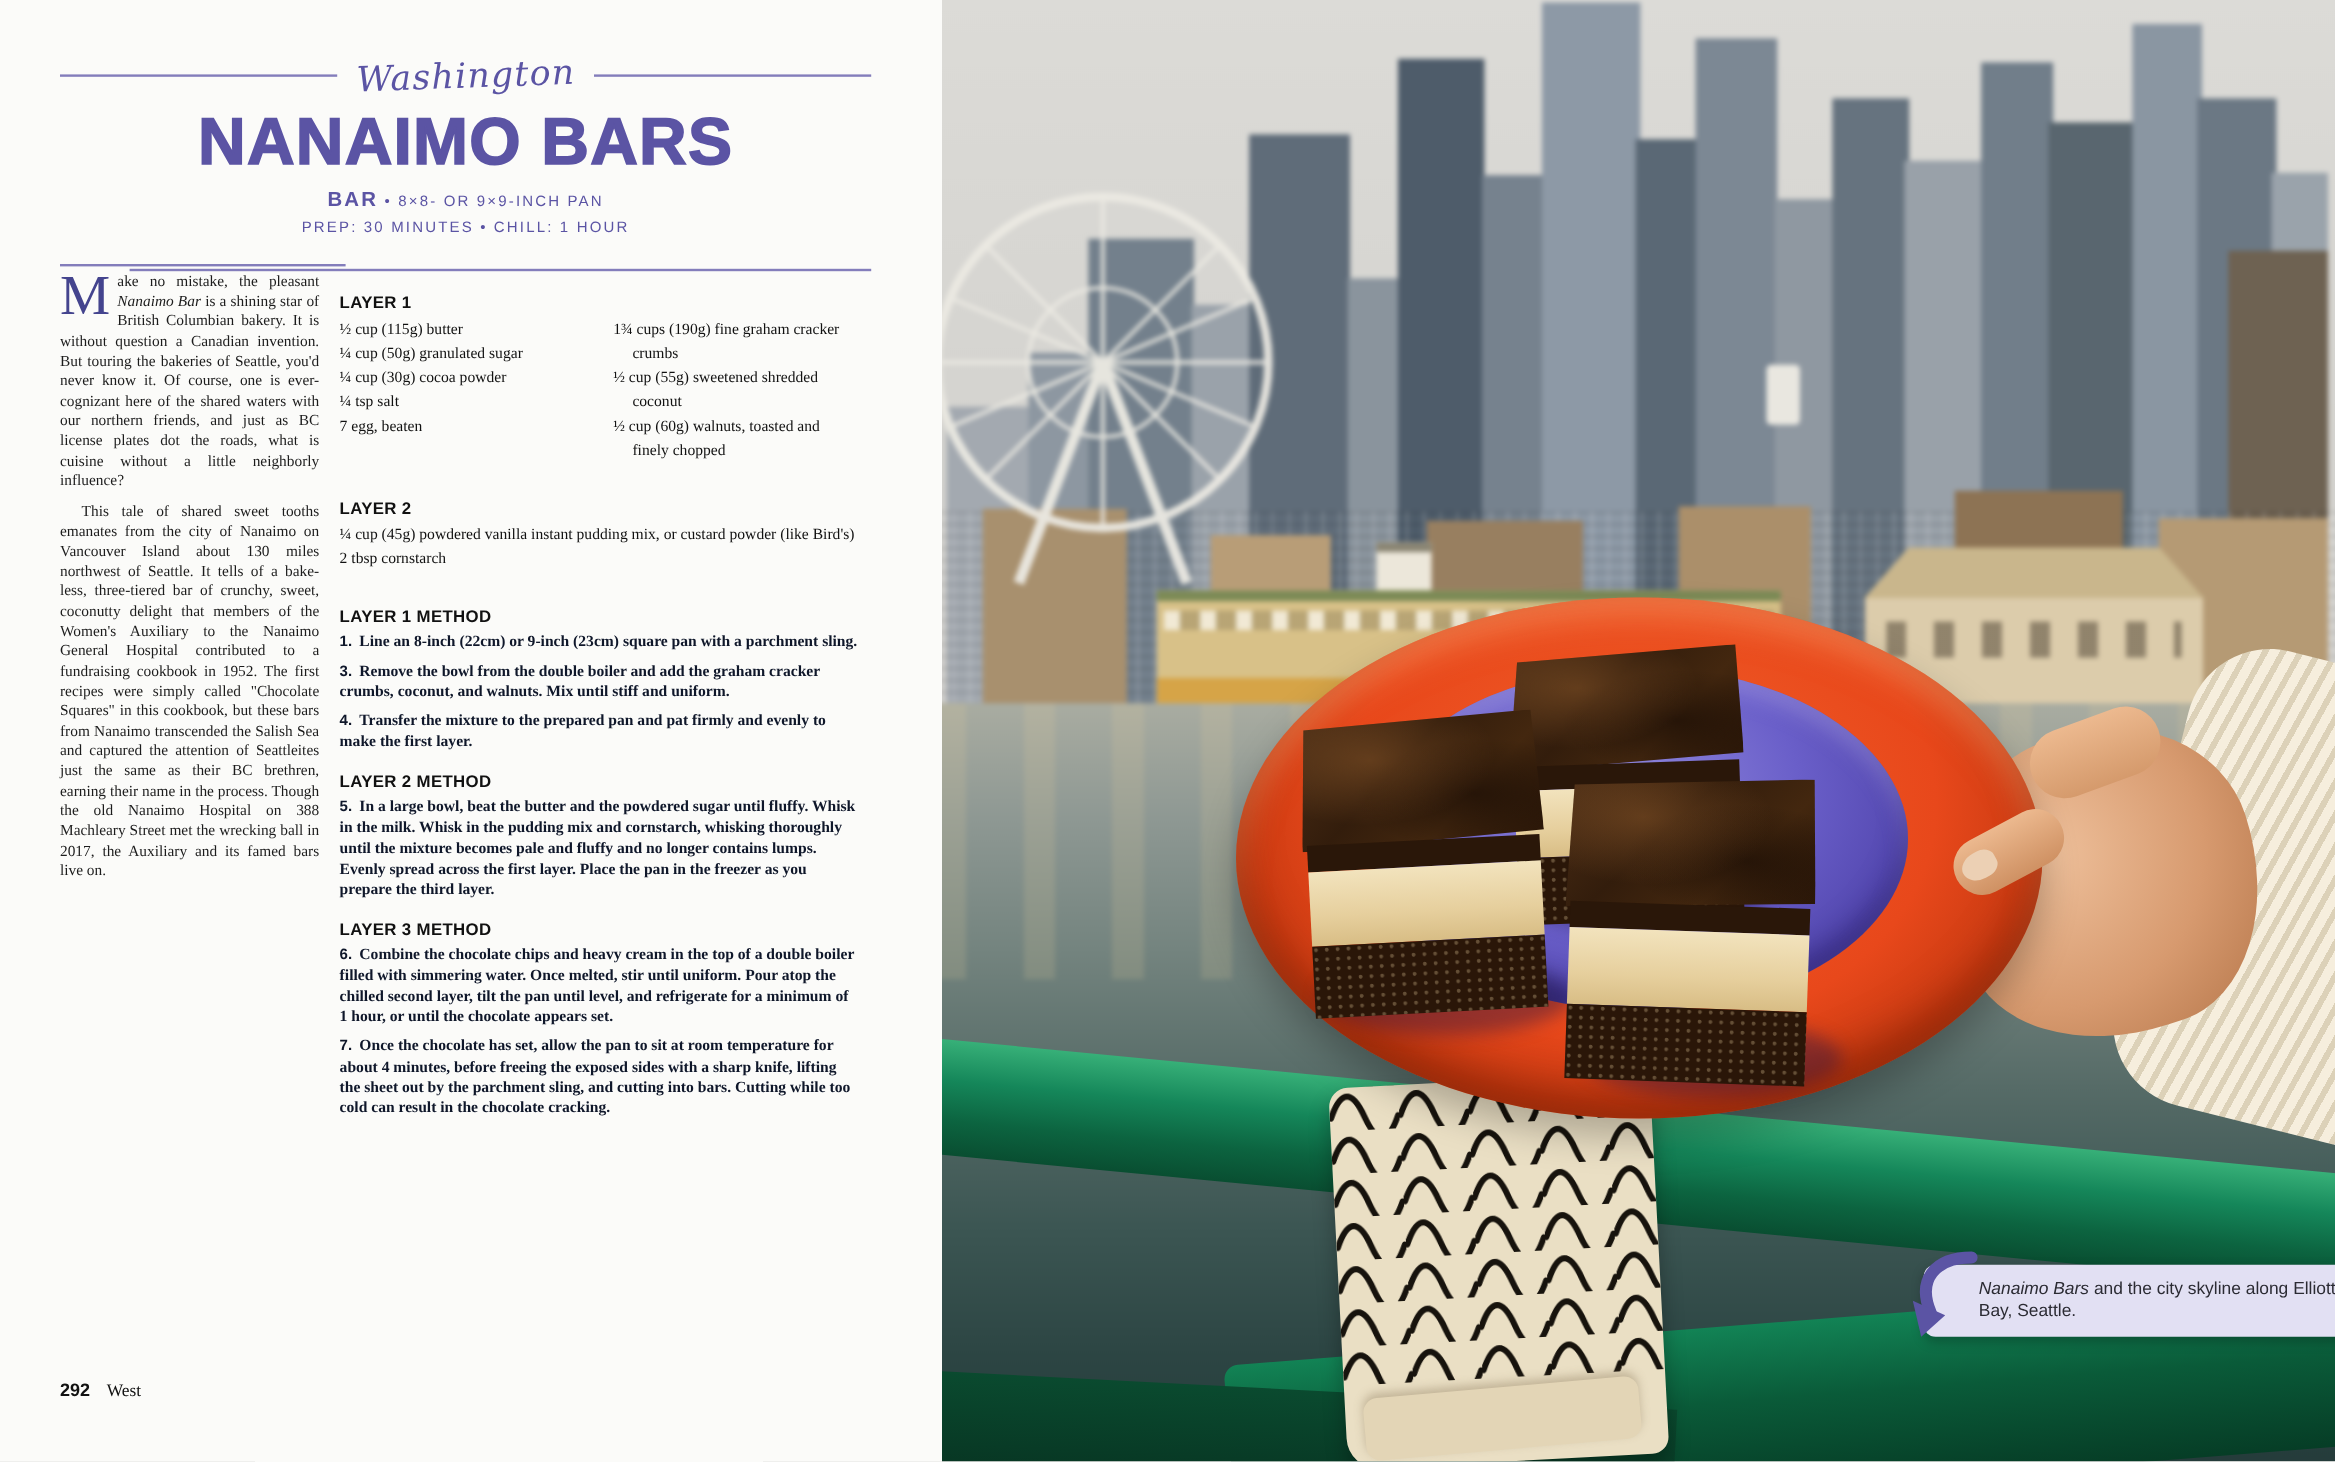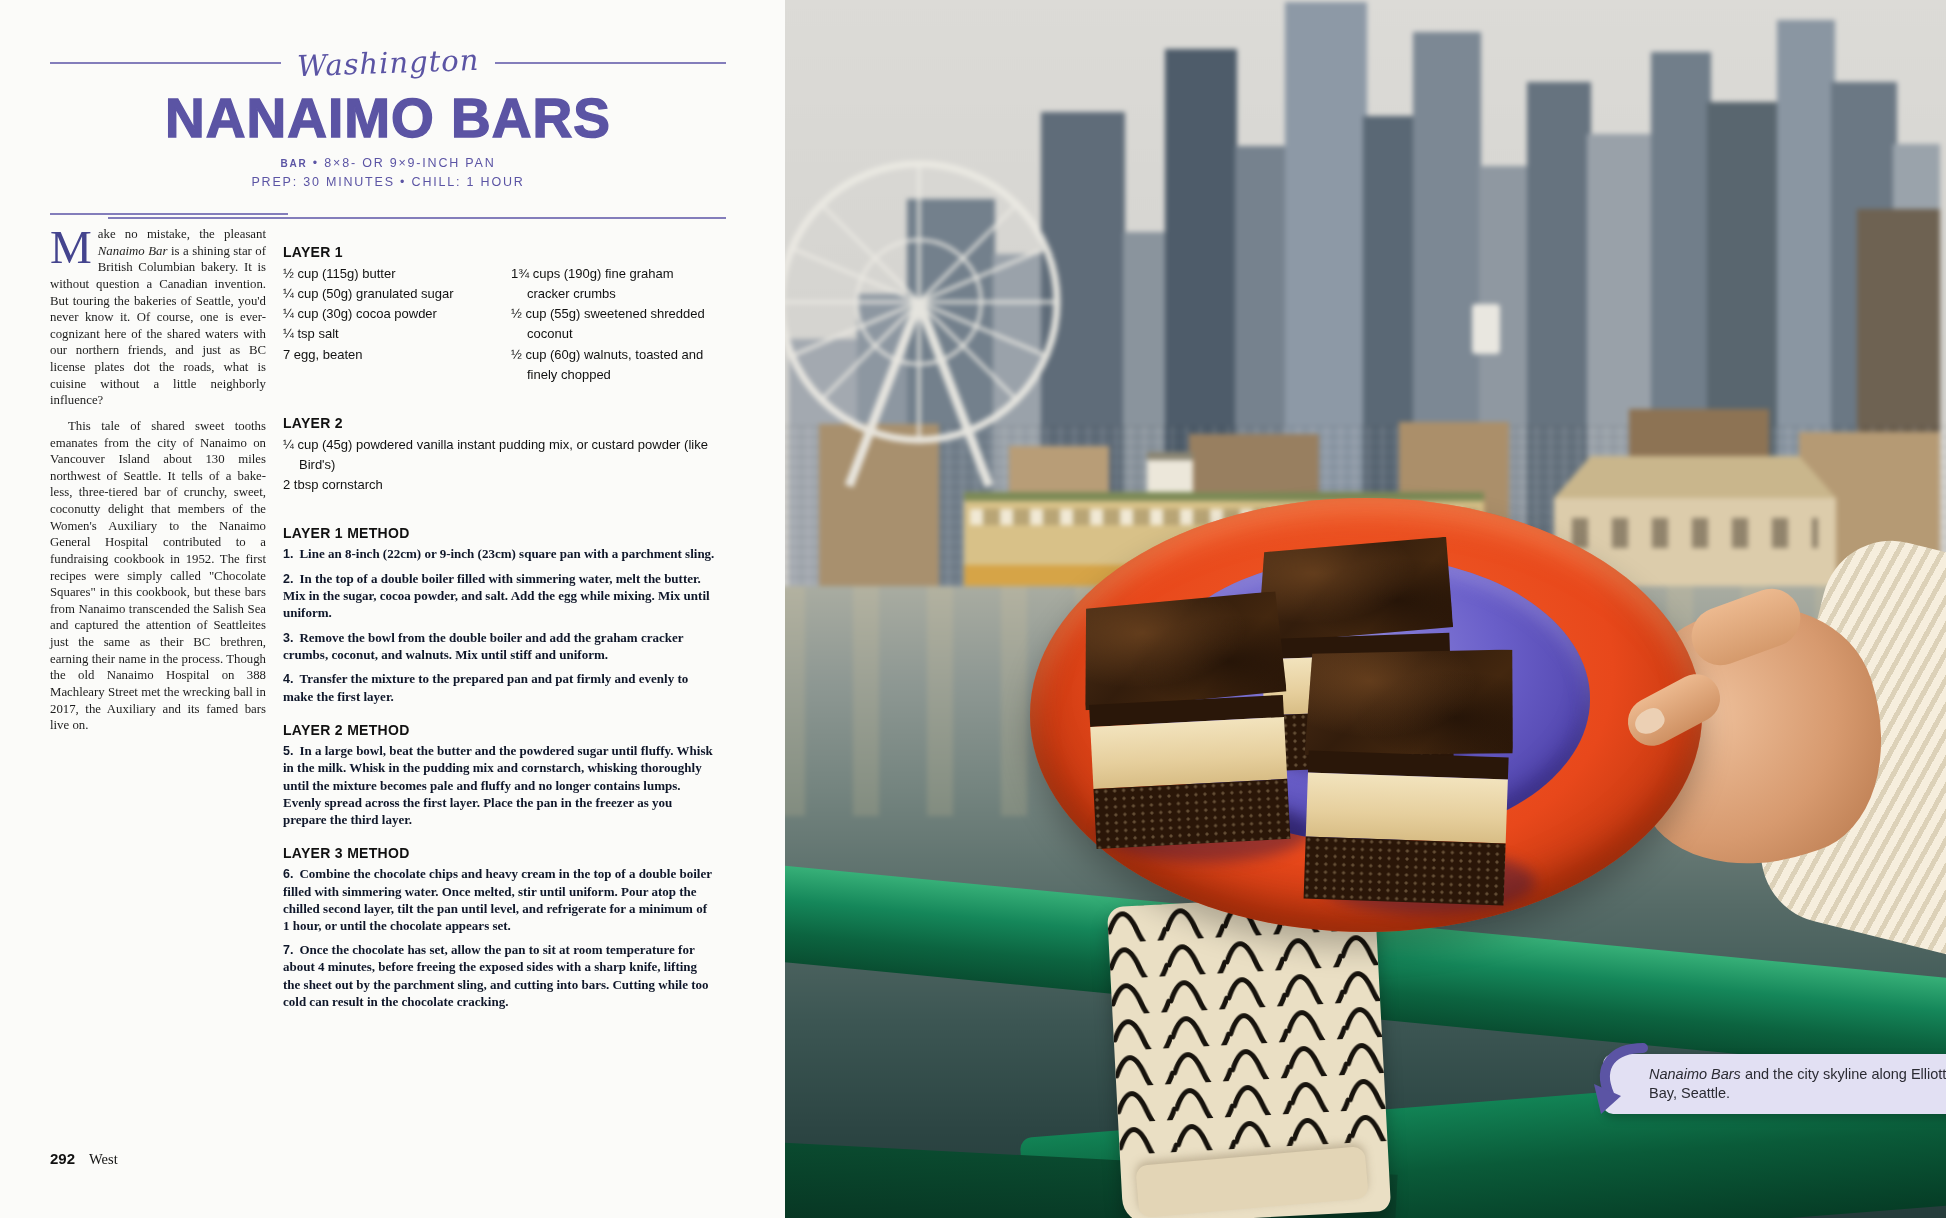--- a/index.html
+++ b/index.html
@@ -6,37 +6,37 @@
   .spread{position:relative;width:1946px;height:1218px;overflow:hidden;background:#fbfbf9;font-family:"Liberation Serif",serif;}
 
   
   .page-left{position:absolute;left:0;top:0;width:785px;height:1218px;background:#fbfbf9;}
   .header{position:absolute;left:50px;top:46px;width:676px;}
   .rule-script{display:flex;align-items:center;gap:16px;}
   .rule{flex:1;height:2px;background:#837dbb;}
   .script{font-family:"DejaVu Serif",serif;font-style:italic;font-size:29px;color:#5b54a4;letter-spacing:1px;transform:rotate(-2deg);white-space:nowrap;}
   .title{margin:6px 0 4px 0;text-align:center;font-family:"Liberation Sans",sans-serif;font-weight:bold;font-size:55px;letter-spacing:1px;color:#5b54a4;-webkit-text-stroke:1.4px #5b54a4;}
   .meta{color:#5b54a4;font-family:"Liberation Sans",sans-serif;font-size:12.5px;line-height:1.55;letter-spacing:1.8px;text-align:center;}
-  .meta b{font-size:10px;text-align:center;}
+  .meta b{font-size:17px;text-align:center;}
   .double-rule{position:relative;height:8px;margin-top:20px;}
   .dr1{position:absolute;left:0;top:0;width:238px;height:2px;background:#837dbb;}
   .dr2{position:absolute;left:58px;top:4px;right:0;height:2px;background:#837dbb;}
 
   .col-intro{position:absolute;left:50px;top:226px;width:216px;font-size:12.8px;line-height:1.3;color:#1c1c1c;text-align:justify;}
   .col-intro p{margin:0;}
   .col-intro .p2{text-indent:18px;margin-top:9px;}
   .dropcap{float:left;font-size:47px;line-height:38px;padding:2px 6px 0 0;color:#44448e;font-family:"Liberation Serif",serif;}
 
   .col-recipe{position:absolute;left:283px;top:244px;width:432px;}
   .ing-section{margin-bottom:30px;}
   .ing-head,.mhead{font-family:"Liberation Sans",sans-serif;font-weight:bold;font-size:14px;letter-spacing:.3px;color:#111;margin:0 0 4px 0;}
   .ing-cols{display:flex;}
   .ca{width:228px;flex:none;}
   .cb{flex:1;}
-  .ing-cols ul{list-style:none;margin:0;padding:0;font-family:Liberation Sans, sans-serif;font-size:13px;line-height:1.55;color:#111;}
+  .ing-cols ul{list-style:none;margin:0;padding:0;font-family:Liberation Serif, serif;font-size:13px;line-height:1.55;color:#111;}
   .ing-cols li{padding-left:16px;text-indent:-16px;}
 
   .methods{margin-top:8px;}
   .mhead{margin-top:17px;}
   .step{margin:0 0 7px 0;font-size:13px;line-height:1.32;color:#0f172a;font-weight:bold;}
   .step b{font-family:"Liberation Sans",sans-serif;font-size:12.5px;margin-right:6px;}
 
   .footer{position:absolute;left:50px;top:1150px;font-size:14.5px;color:#111;}
   .footer b{font-family:"Liberation Sans",sans-serif;font-size:15px;margin-right:14px;}
 
@@ -149,21 +149,20 @@
             <li>¼ cup (45g) powdered vanilla instant pudding mix, or custard powder (like Bird's)</li>
             <li>2 tbsp cornstarch</li>
           </ul>
         </div>
       </div>
 
 
       <div class="methods">
         <h3 class="mhead">LAYER 1 METHOD</h3>
         <p class="step"><b>1.</b><span>Line an 8-inch (22cm) or 9-inch (23cm) square pan with a parchment sling.</span></p>
-        <p class="step"><b>2.</b><span>In the top of a double boiler filled with simmering water, melt the butter. Mix in the sugar, cocoa powder, and salt. Add the egg while mixing. Mix until uniform.</span></p>
         <p class="step"><b>3.</b><span>Remove the bowl from the double boiler and add the graham cracker crumbs, coconut, and walnuts. Mix until stiff and uniform.</span></p>
         <p class="step"><b>4.</b><span>Transfer the mixture to the prepared pan and pat firmly and evenly to make the first layer.</span></p>
 
         <h3 class="mhead">LAYER 2 METHOD</h3>
         <p class="step"><b>5.</b><span>In a large bowl, beat the butter and the powdered sugar until fluffy. Whisk in the milk. Whisk in the pudding mix and cornstarch, whisking thoroughly until the mixture becomes pale and fluffy and no longer contains lumps. Evenly spread across the first layer. Place the pan in the freezer as you prepare the third layer.</span></p>
 
         <h3 class="mhead">LAYER 3 METHOD</h3>
         <p class="step"><b>6.</b><span>Combine the chocolate chips and heavy cream in the top of a double boiler filled with simmering water. Once melted, stir until uniform. Pour atop the chilled second layer, tilt the pan until level, and refrigerate for a minimum of 1 hour, or until the chocolate appears set.</span></p>
         <p class="step"><b>7.</b><span>Once the chocolate has set, allow the pan to sit at room temperature for about 4 minutes, before freeing the exposed sides with a sharp knife, lifting the sheet out by the parchment sling, and cutting into bars. Cutting while too cold can result in the chocolate cracking.</span></p>
       </div>

